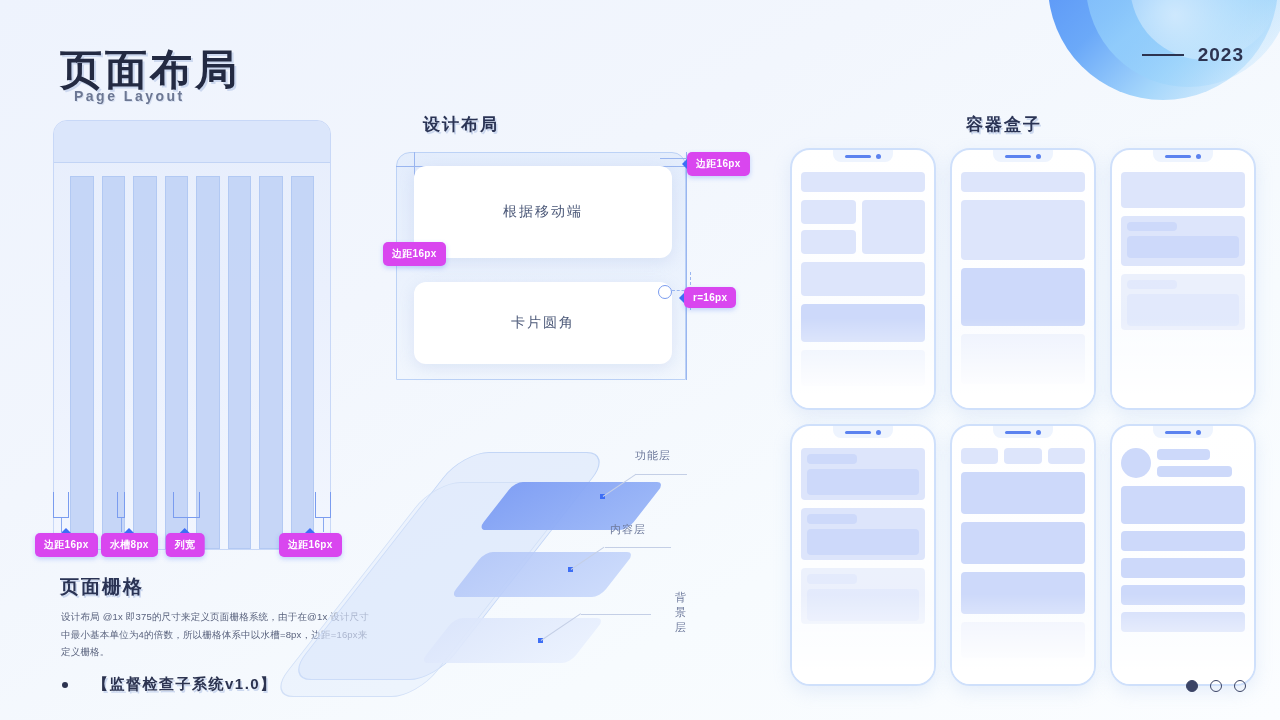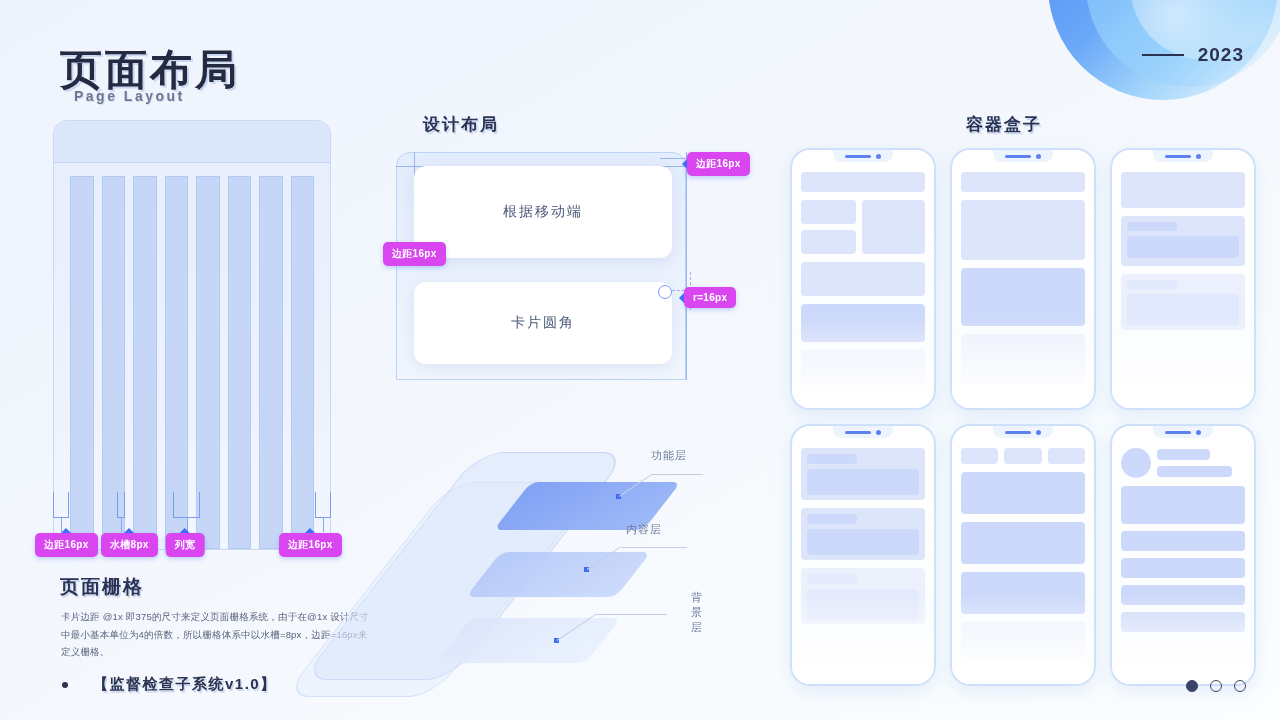--- a/index.html
+++ b/index.html
@@ -107,21 +107,21 @@
   .corner-circle {
     position: absolute; width: 14px; height: 14px; border-radius: 50%;
     border: 1.5px solid #7a9cef; background: #fff;
   }
   .dash-h { position: absolute; height: 0; border-top: 1px dashed #9ab6f0; }
   .dash-v { position: absolute; width: 0; border-left: 1px dashed #9ab6f0; }
   .solid-h { position: absolute; height: 1px; background: #9ab6f0; }
   .solid-v { position: absolute; width: 1px; background: #9ab6f0; }
 
   
-  .layers { position: absolute; left: 371px; top: 440px; width: 330px; height: 260px; }
+  .layers { position: absolute; left: 355px; top: 440px; width: 330px; height: 260px; }
   .phone-ghost {
     position: absolute; border: 1px solid #c3d6f6; border-radius: 26px;
     transform: skewX(-38deg); transform-origin: top left;
   }
   .layer-plate {
     position: absolute; border-radius: 8px; transform: skewX(-38deg); transform-origin: top left;
   }
   .layer-label { position: absolute; font-size: 11px; color: #6e7a9c; letter-spacing: 1px; }
   .layer-line { position: absolute; height: 1px; background: #c4cfe6; }
   .layer-diag { position: absolute; height: 1px; background: #c4cfe6; transform-origin: left center; }
@@ -171,21 +171,21 @@
 <div class="year-row">
   <div class="year-dash"></div>
   <div class="year-text">2023</div>
 </div>
 
 <div class="main-title">页面布局</div>
 <div class="sub-title">Page Layout</div>
 <div class="sec-title" id="sec-container">设计布局</div>
 <div class="sec-title" id="sec-design">容器盒子</div>
 <div class="sec-title" id="sec-grid">页面栅格</div>
-<div class="grid-desc">卡片边距 @1x 即375的尺寸来定义页面栅格系统，由于在@1x 设计尺寸中最小基本单位为4的倍数，所以栅格体系中以水槽=8px，边距=16px来定义栅格。</div>
+<div class="grid-desc">设计布局 @1x 即375的尺寸来定义页面栅格系统，由于在@1x 设计尺寸中最小基本单位为4的倍数，所以栅格体系中以水槽=8px，边距=16px来定义栅格。</div>
 
 <div class="grid-panel">
   <div class="grid-topbar"></div>
   <div class="cols">
     <div class="col"></div>
     <div class="col"></div>
     <div class="col"></div>
     <div class="col"></div>
     <div class="col"></div>
     <div class="col"></div>

